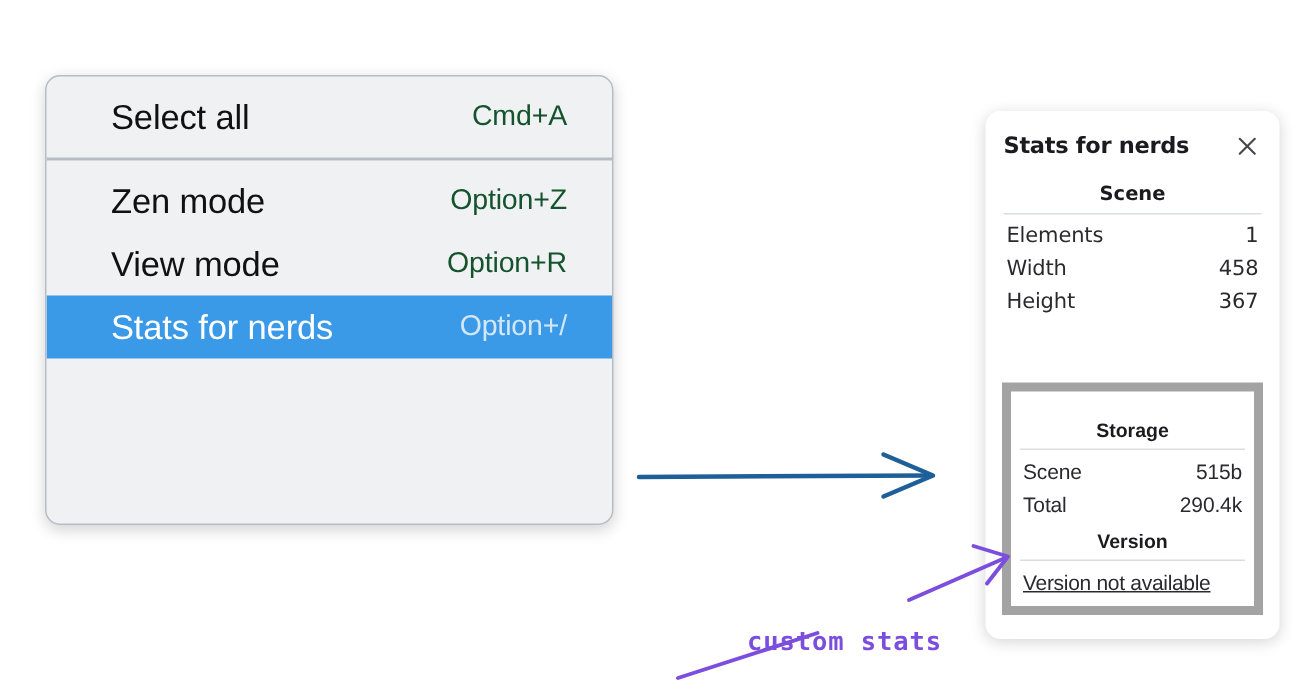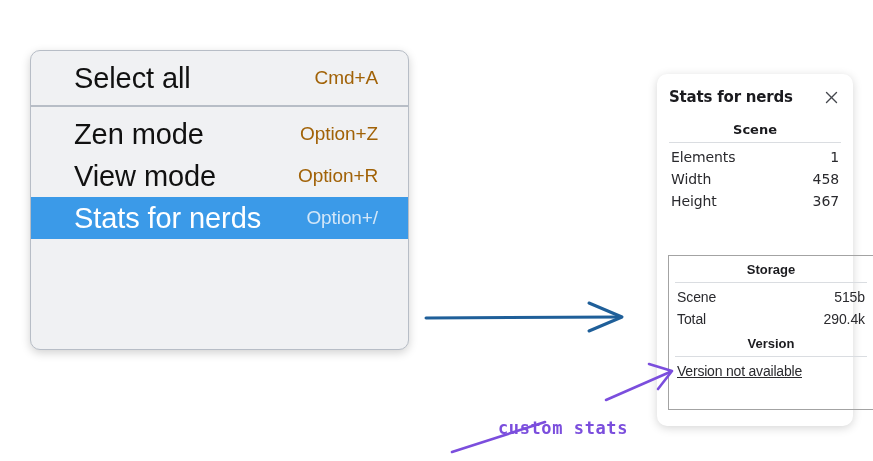--- a/index.html
+++ b/index.html
@@ -41,27 +41,27 @@
   .menu-item {
     height: 42px;
     display: flex;
     align-items: center;
     justify-content: space-between;
     padding: 0 30px 0 43px;
     box-sizing: border-box;
     cursor: default;
   }
   .menu-item .label {
-    font-size: 29px;
+    font-size: 23px;
     color: #111111;
     letter-spacing: -0.1px;
   }
   .menu-item .accel {
     font-size: 19px;
-    color: #a16207;
+    color: #14532d;
     letter-spacing: -0.1px;
   }
   .menu-item.selected {
     background: #3b9ae8;
   }
   .menu-item.selected .label { color: #ffffff; }
   .menu-item.selected .accel { color: #d3e7f8; }
 
   
   #stats-panel {
@@ -127,25 +127,25 @@
     color: #2a2a2e;
     padding: 3px 2px;
     letter-spacing: -0.2px;
     text-decoration: underline;
   }
 
   #custom-stats-box {
     position: absolute;
     left: 668px;
     top: 255px;
-    width: 206px;
+    width: 174px;
     height: 155px;
-    border: 1px solid #a3a3a3;
-    box-sizing: border-box;
-    padding: 0 6px;
+    border: 6px solid #a3a3a3;
+    box-sizing: border-box;
+    padding: 12px 6px;
   }
 
   
   #annotations {
     position: absolute;
     left: 0; top: 0;
     width: 873px; height: 461px;
     pointer-events: none;
   }
   .hand-label {

